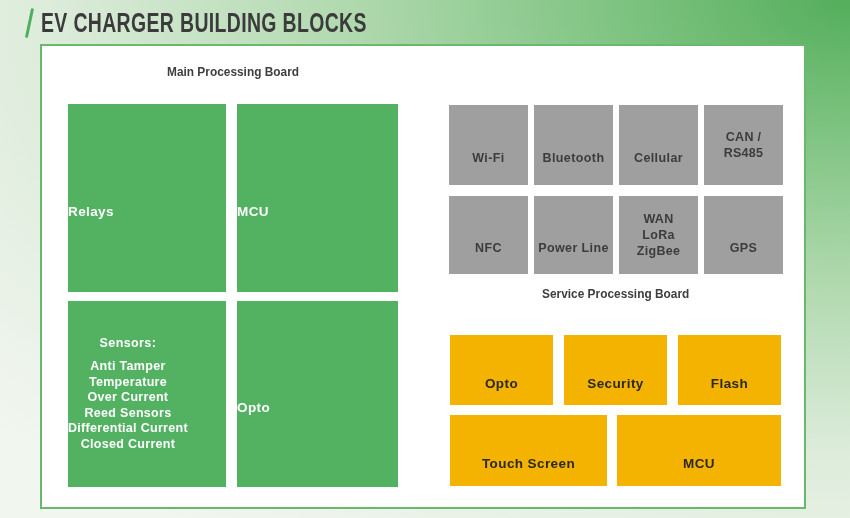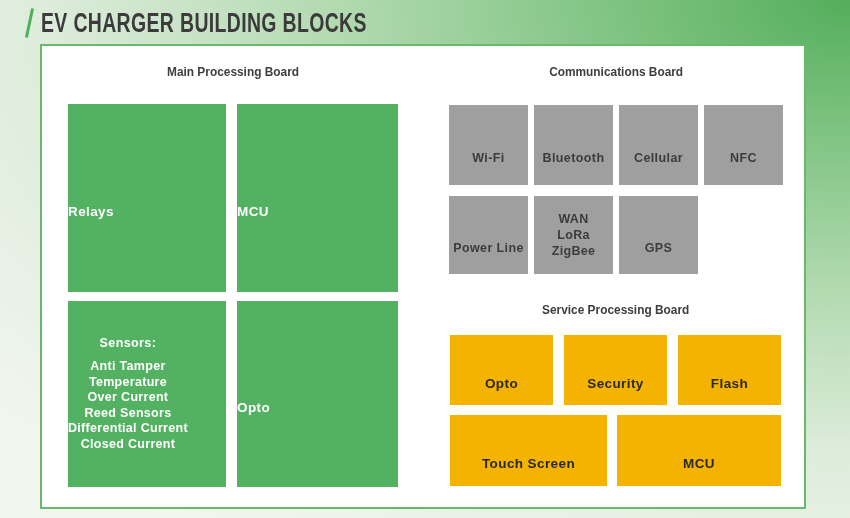--- a/index.html
+++ b/index.html
@@ -112,50 +112,51 @@
           <div class="sensors-item">Reed Sensors</div>
           <div class="sensors-item">Differential Current</div>
           <div class="sensors-item">Closed Current</div>
         </div>
       </div>
       <div class="cell-green">
         <span class="block-label">Opto</span>
       </div>
     </div>
 
-    <div class="board-header" style="left:407px; top:18px; width:334px;">
-      <span class="hdr-text">Communications Board</span>
-    </div>
     <div class="comms-grid">
       <div class="cell-gray">
         <span class="block-label">Wi-Fi</span>
       </div>
       <div class="cell-gray">
         <span class="block-label">Bluetooth</span>
       </div>
       <div class="cell-gray">
         <span class="block-label">Cellular</span>
+      </div>
+      <div class="cell-gray">
+        <span class="gray-line">CAN /</span>
+        <span class="gray-line">RS485</span>
       </div>
       <div class="cell-gray">
         <span class="block-label">NFC</span>
       </div>
       <div class="cell-gray">
         <span class="block-label">Power Line</span>
       </div>
       <div class="cell-gray">
         <span class="gray-line">WAN</span>
         <span class="gray-line">LoRa</span>
         <span class="gray-line">ZigBee</span>
       </div>
       <div class="cell-gray">
         <span class="block-label">GPS</span>
       </div>
     </div>
 
-    <div class="board-header" style="left:407px; top:256px; width:334px;">
+    <div class="board-header" style="left:407px; top:240px; width:334px;">
       <span class="hdr-text">Service Processing Board</span>
     </div>
     <div class="svc-row svc-row1">
       <div class="cell-yellow y1">
         <span class="block-label">Opto</span>
       </div>
       <div class="cell-yellow y1">
         <span class="block-label">Security</span>
       </div>
       <div class="cell-yellow y1">

